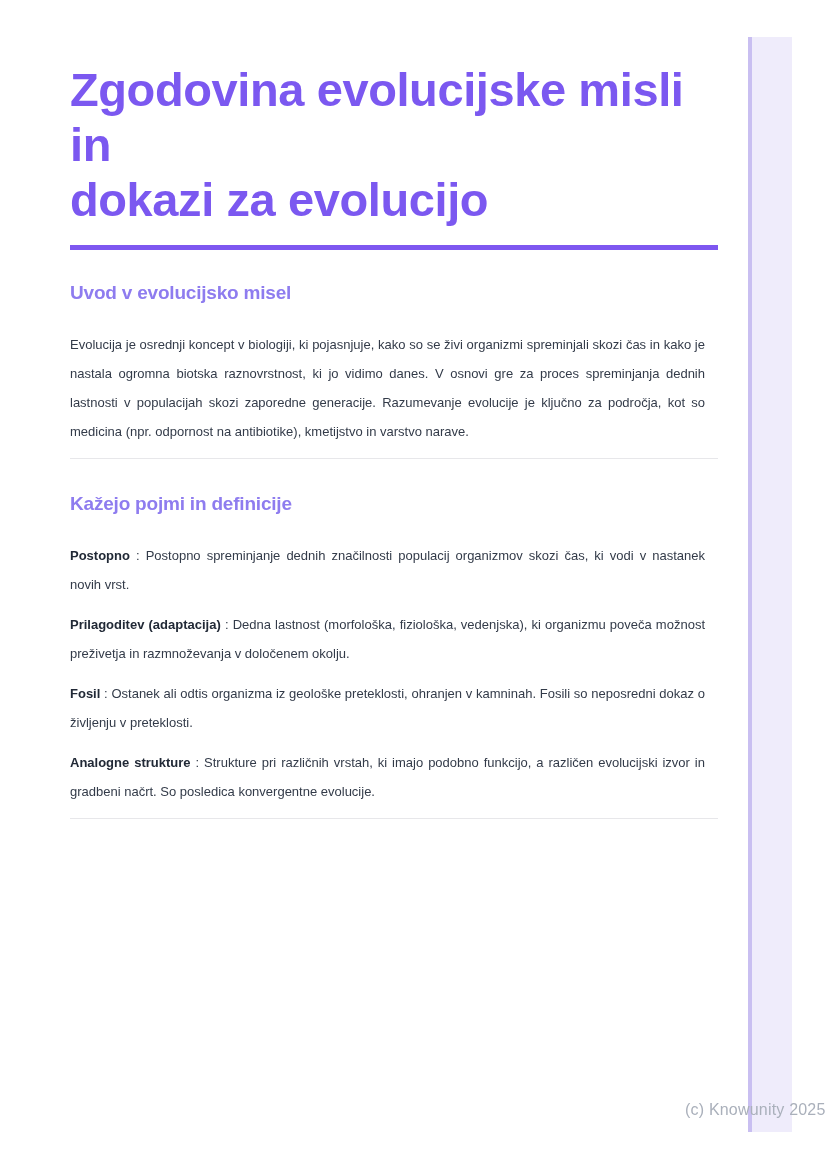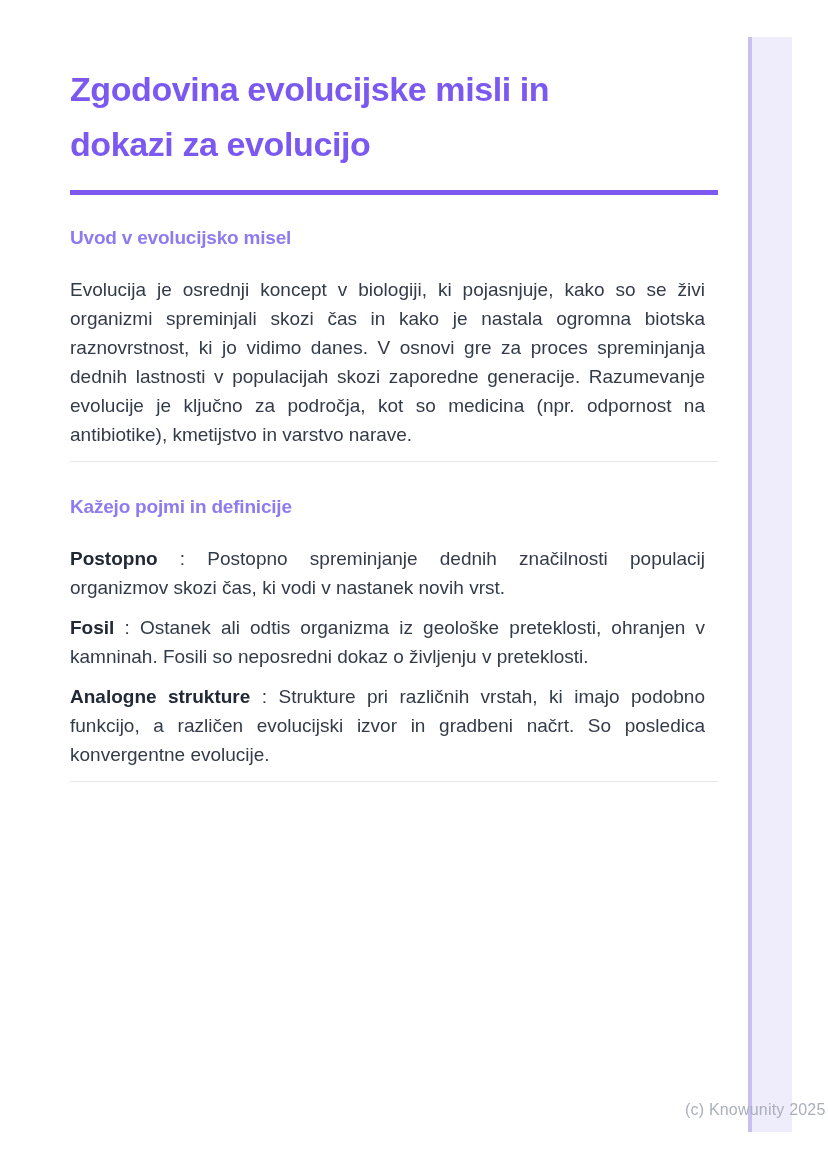--- a/index.html
+++ b/index.html
@@ -28,21 +28,21 @@
   .content {
     position: absolute;
     left: 70px;
     top: 0;
     width: 648px;
     padding-top: 62px;
     z-index: 2;
   }
   .doc-title {
     margin: 0;
-    font-size: 34px;
+    font-size: 47px;
     line-height: 55px;
     font-weight: 700;
     letter-spacing: -0.4px;
     color: #7b58f0;
   }
   .doc-title .tline { display: block; }
   .title-rule {
     margin-top: 18px;
     height: 5px;
     background: #7e57f0;
@@ -51,21 +51,21 @@
     margin: 30px 0 22px 0;
     font-size: 19px;
     line-height: 30px;
     font-weight: 700;
     letter-spacing: -0.2px;
     color: #8e7cef;
   }
   h2.section-heading.first { margin-top: 28px; }
   p.body-text {
     margin: 0 13px 11px 0;
-    font-size: 19px;
+    font-size: 13px;
     line-height: 29px;
     color: #333b49;
     text-align: justify;
   }
   p.body-text strong {
     font-weight: 700;
     color: #212936;
   }
   hr.divider {
     border: none;
@@ -104,20 +104,21 @@
 
     <p class="body-text">Evolucija je osrednji koncept v biologiji, ki pojasnjuje, kako so se živi organizmi spreminjali skozi čas in kako je nastala ogromna biotska raznovrstnost, ki jo vidimo danes. V osnovi gre za proces spreminjanja dednih lastnosti v populacijah skozi zaporedne generacije. Razumevanje evolucije je ključno za področja, kot so medicina (npr. odpornost na antibiotike), kmetijstvo in varstvo narave.</p>
 
     <hr class="divider">
 
     <h2 class="section-heading">Kažejo pojmi in definicije</h2>
 
     <p class="body-text"><strong>Postopno</strong><span> : </span><span>Postopno spreminjanje dednih značilnosti populacij organizmov skozi čas, ki vodi v nastanek novih vrst.</span></p>
 
 
+    <p class="body-text"><strong>Prilagoditev (adaptacija)</strong><span> : </span><span>Dedna lastnost (morfološka, fiziološka, vedenjska), ki organizmu poveča možnost preživetja in razmnoževanja v določenem okolju.</span></p>
 
     <p class="body-text"><strong>Fosil</strong><span> : </span><span>Ostanek ali odtis organizma iz geološke preteklosti, ohranjen v kamninah. Fosili so neposredni dokaz o življenju v preteklosti.</span></p>
 
 
     <p class="body-text"><strong>Analogne strukture</strong><span> : </span><span>Strukture pri različnih vrstah, ki imajo podobno funkcijo, a različen evolucijski izvor in gradbeni načrt. So posledica konvergentne evolucije.</span></p>
 
     <hr class="divider">
 
 
   </div>

